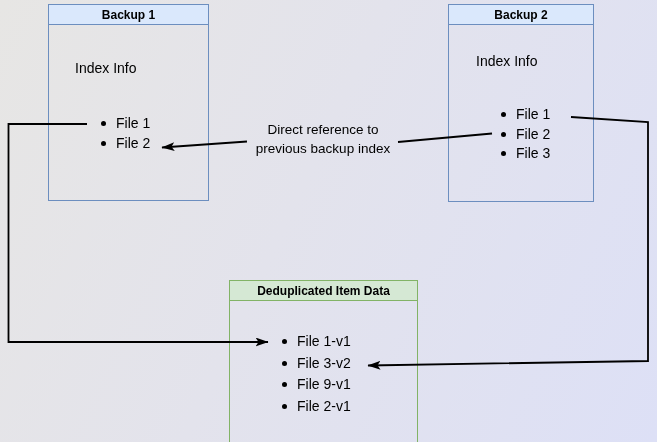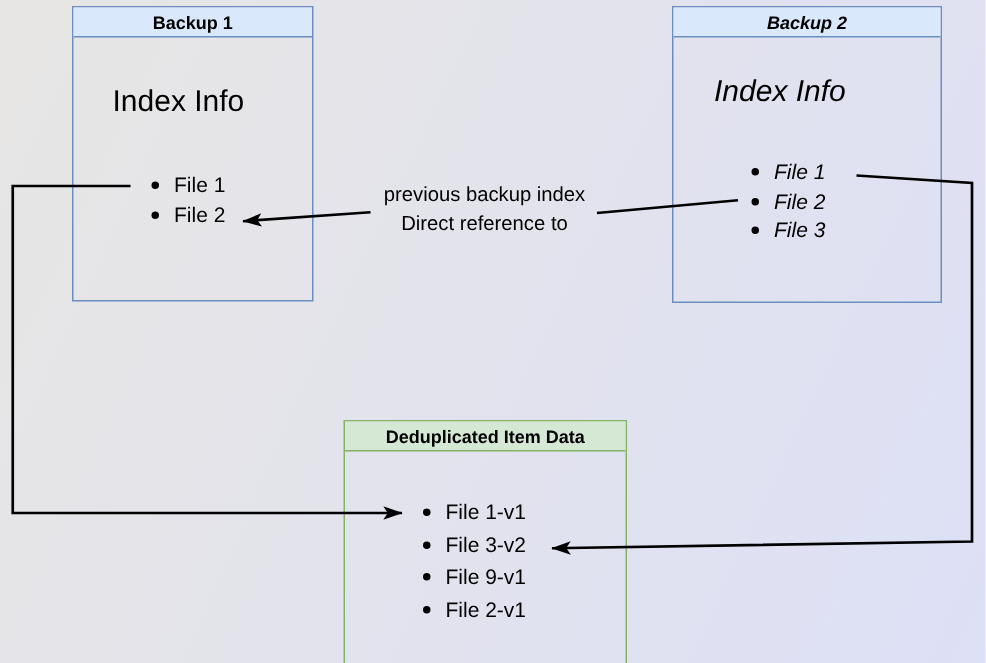--- a/index.html
+++ b/index.html
@@ -18,21 +18,21 @@
   .box-header {
     height: 19px;
     display: flex;
     align-items: center;
     justify-content: center;
     font-size: 12px;
     font-weight: bold;
   }
   .blue  .box-header { background: var(--blue-fill, #dae8fc);  border-bottom: 1.5px solid var(--blue-stroke, #6c8ebf); }
   .green .box-header { background: var(--green-fill, #d5e8d4); border-bottom: 1.5px solid var(--green-stroke, #82b366); }
-  .index-label { position: absolute; font-size: 20px; line-height: 20px; white-space: nowrap; }
+  .index-label { position: absolute; font-size: 14px; line-height: 20px; white-space: nowrap; }
   .files { position: absolute; margin: 0; padding: 0; list-style: none; font-size: 14px; }
   .files li { position: relative; padding-left: 15px; white-space: nowrap; }
   .files li::before {
     content: "";
     position: absolute;
     left: 0; top: 50%;
     width: 5px; height: 5px;
     margin-top: -2.5px;
     border-radius: 50%;
     background: #000;
@@ -57,21 +57,21 @@
     <div class="box-header">
       <span>Backup 1</span>
     </div>
     <div class="index-label" style="left:26px; top:53px;">Index Info</div>
     <ul class="files" style="left:52px; top:108px; line-height:20px;">
       <li>File 1</li>
       <li>File 2</li>
     </ul>
   </div>
 
-  <div class="box blue" style="left:448px; top:4px; width:180px; height:198px;font-style:italic;">
+  <div class="box blue" style="left:448px; top:4px; width:146px; height:198px;">
     <div class="box-header">
       <span>Backup 2</span>
     </div>
     <div class="index-label" style="left:27px; top:46px;">Index Info</div>
     <ul class="files" style="left:52px; top:100px; line-height:19.5px;">
       <li>File 1</li>
       <li>File 2</li>
       <li>File 3</li>
     </ul>
   </div>
@@ -94,17 +94,17 @@
         <path class="arrowhead" d="M 0 0 L 13 4.5 L 0 9 L 3 4.5 Z"></path>
       </marker>
     </defs>
     <path d="M 87 124 L 8.5 124 L 8.5 342 L 268 342" marker-end="url(#ah)"></path>
     <path d="M 571 117 L 648 122 L 648 361 L 368 365.5" marker-end="url(#ah)"></path>
     <path d="M 492 133.5 L 398 142"></path>
     <path d="M 247 141.5 L 162 147.5" marker-end="url(#ah)"></path>
   </svg>
 
   <div class="annotation">
+    <div>Direct reference to</div>
     <div>previous backup index</div>
-    <div>Direct reference to</div>
   </div>
 
 </div>
 
 </body></html>

